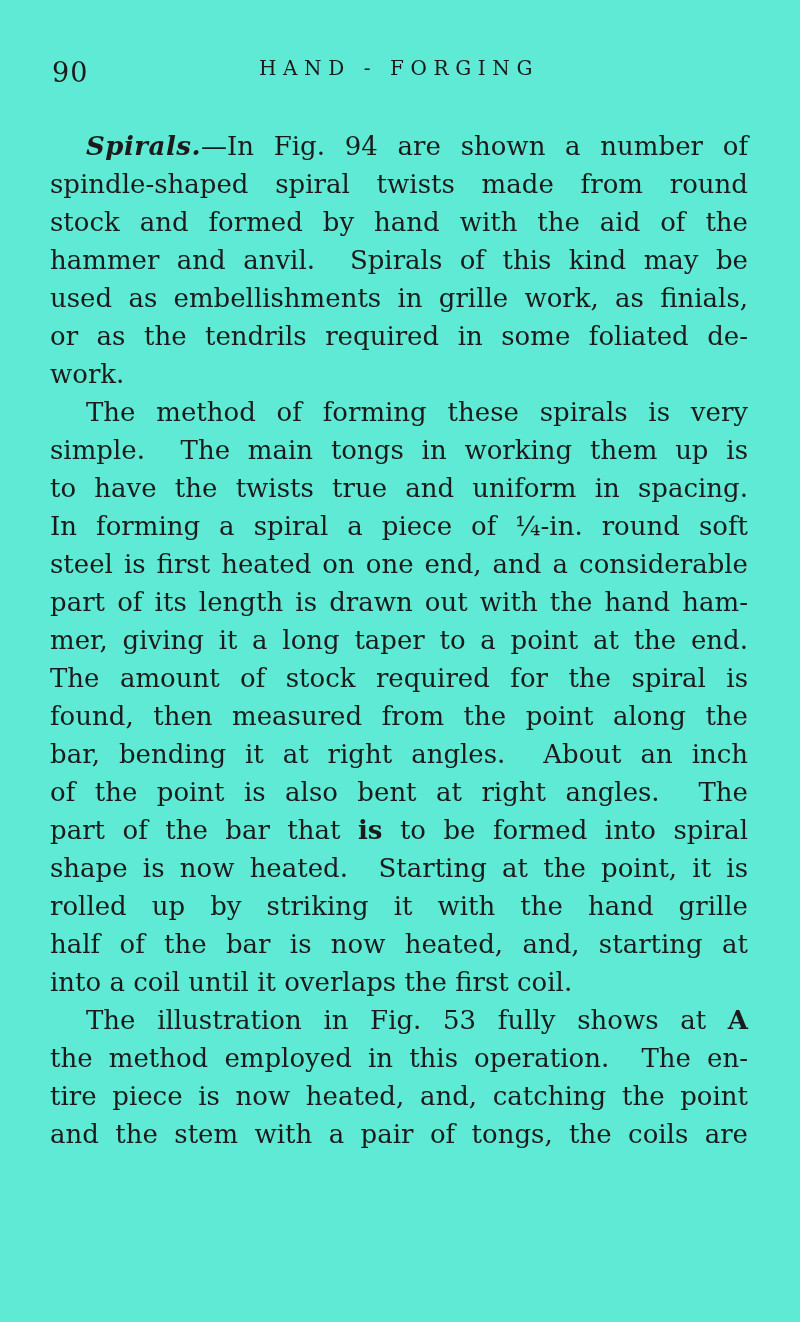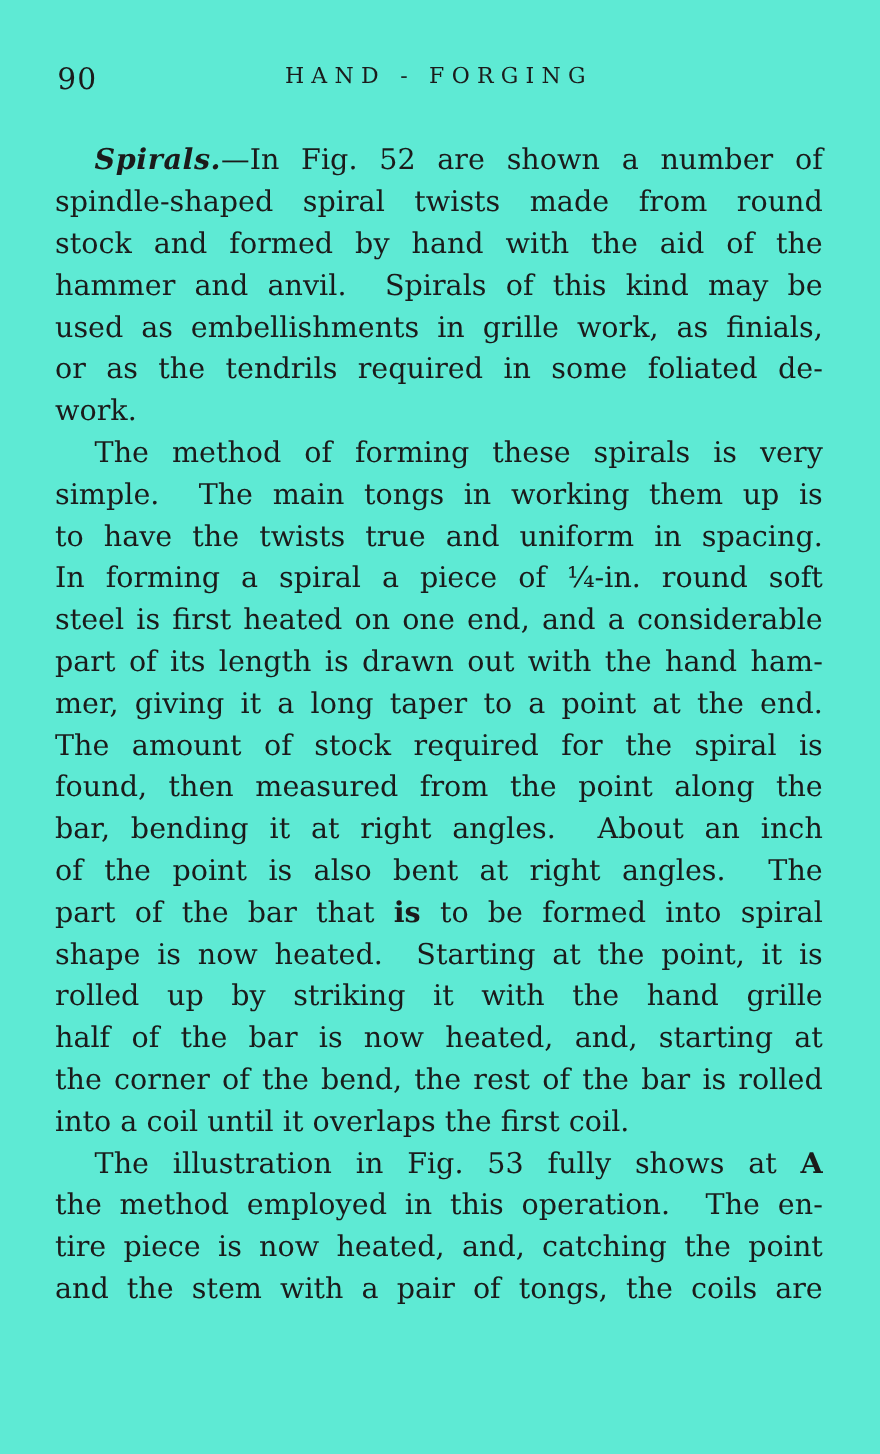--- a/index.html
+++ b/index.html
@@ -56,21 +56,21 @@
 </style>
 </head>
 <body>
 
 <div class="page">
   <div class="header">
     <span class="pagenum">90</span>
     <span class="title">HAND - FORGING</span>
   </div>
   <div class="body-text" id="body-lines">
-      <div class="line indent justify"><span class="seg bi">Spirals.</span><span class="seg">—In Fig. 52 are shown a number of</span></div>
+      <div class="line indent justify"><span class="seg bi">Spirals.</span><span class="seg">—In Fig. 94 are shown a number of</span></div>
       <div class="line justify"><span class="seg">spindle-shaped spiral twists made from round</span></div>
       <div class="line justify"><span class="seg">stock and formed by hand with the aid of the</span></div>
       <div class="line justify"><span class="seg">hammer and anvil.  Spirals of this kind may be</span></div>
       <div class="line justify"><span class="seg">used as embellishments in grille work, as finials,</span></div>
       <div class="line justify"><span class="seg">or as the tendrils required in some foliated de-</span></div>
       <div class="line"><span class="seg">work.</span></div>
       <div class="line indent justify"><span class="seg">The method of forming these spirals is very</span></div>
       <div class="line justify"><span class="seg">simple.  The main tongs in working them up is</span></div>
       <div class="line justify"><span class="seg">to have the twists true and uniform in spacing.</span></div>
       <div class="line justify"><span class="seg">In forming a spiral a piece of ¼-in. round soft</span></div>
@@ -78,20 +78,19 @@
       <div class="line justify"><span class="seg">part of its length is drawn out with the hand ham-</span></div>
       <div class="line justify"><span class="seg">mer, giving it a long taper to a point at the end.</span></div>
       <div class="line justify"><span class="seg">The amount of stock required for the spiral is</span></div>
       <div class="line justify"><span class="seg">found, then measured from the point along the</span></div>
       <div class="line justify"><span class="seg">bar, bending it at right angles.  About an inch</span></div>
       <div class="line justify"><span class="seg">of the point is also bent at right angles.  The</span></div>
       <div class="line justify"><span class="seg">part of the bar that </span><span class="seg b">is</span><span class="seg"> to be formed into spiral</span></div>
       <div class="line justify"><span class="seg">shape is now heated.  Starting at the point, it is</span></div>
       <div class="line justify"><span class="seg">rolled up by striking it with the hand grille</span></div>
       <div class="line justify"><span class="seg">half of the bar is now heated, and, starting at</span></div>
-      <div class="line justify"><span class="seg">the corner of the bend, the rest of the bar is rolled</span></div>
       <div class="line"><span class="seg">into a coil until it overlaps the first coil.</span></div>
       <div class="line indent justify"><span class="seg">The illustration in Fig. 53 fully shows at </span><span class="seg b">A</span></div>
       <div class="line justify"><span class="seg">the method employed in this operation.  The en-</span></div>
       <div class="line justify"><span class="seg">tire piece is now heated, and, catching the point</span></div>
       <div class="line justify"><span class="seg">and the stem with a pair of tongs, the coils are</span></div>
     </div>
 </div>
 
 </body></html>

